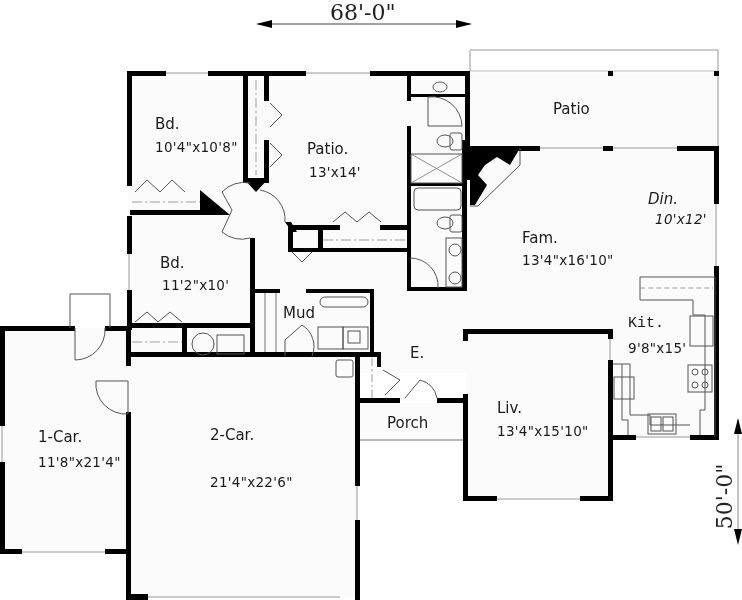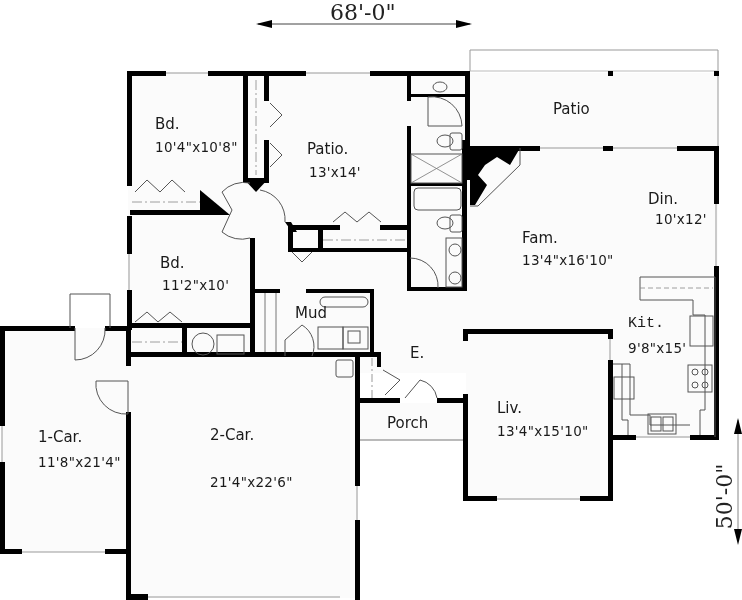--- a/index.html
+++ b/index.html
@@ -230,30 +230,30 @@
 <div class="dim-text" style="left:692px; top:484px; transform: rotate(-90deg); transform-origin: center;">50'-0"</div>
 
 <div class="label room-name" style="left:155px; top:115px;">Bd.</div>
 <div class="label room-dim" style="left:155px; top:139px;">10'4"x10'8"</div>
 
 <div class="label room-name" style="left:307px; top:140px;">Patio.</div>
 <div class="label room-dim" style="left:309px; top:164px;">13'x14'</div>
 
 <div class="label room-name" style="left:553px; top:100px;">Patio</div>
 
-<div class="label room-name" style="left:648px; top:190px;">Din.</div>
-<div class="label room-dim" style="left:655px; top:211px;">10'x12'</div>
+<div class="label room-name" style="left:648px; top:190px;font-style:italic;">Din.</div>
+<div class="label room-dim" style="left:655px; top:211px;font-style:italic;">10'x12'</div>
 
 <div class="label room-name" style="left:522px; top:229px;text-align:center;">Fam.</div>
 <div class="label room-dim" style="left:522px; top:252px;">13'4"x16'10"</div>
 
 <div class="label room-name" style="left:160px; top:254px;">Bd.</div>
 <div class="label room-dim" style="left:162px; top:277px;">11'2"x10'</div>
 
-<div class="label room-name" style="left:295px; top:304px;">Mud</div>
+<div class="label room-name" style="left:283px; top:304px;">Mud</div>
 
 <div class="label room-name" style="left:628px; top:315px;font-family:Liberation Mono, monospace;">Kit.</div>
 <div class="label room-dim" style="left:628px; top:340px;">9'8"x15'</div>
 
 <div class="label room-name" style="left:410px; top:344px;">E.</div>
 
 <div class="label room-name" style="left:375px; top:414px;margin-left:12px;">Porch</div>
 
 <div class="label room-name" style="left:497px; top:399px;">Liv.</div>
 <div class="label room-dim" style="left:497px; top:423px;">13'4"x15'10"</div>

